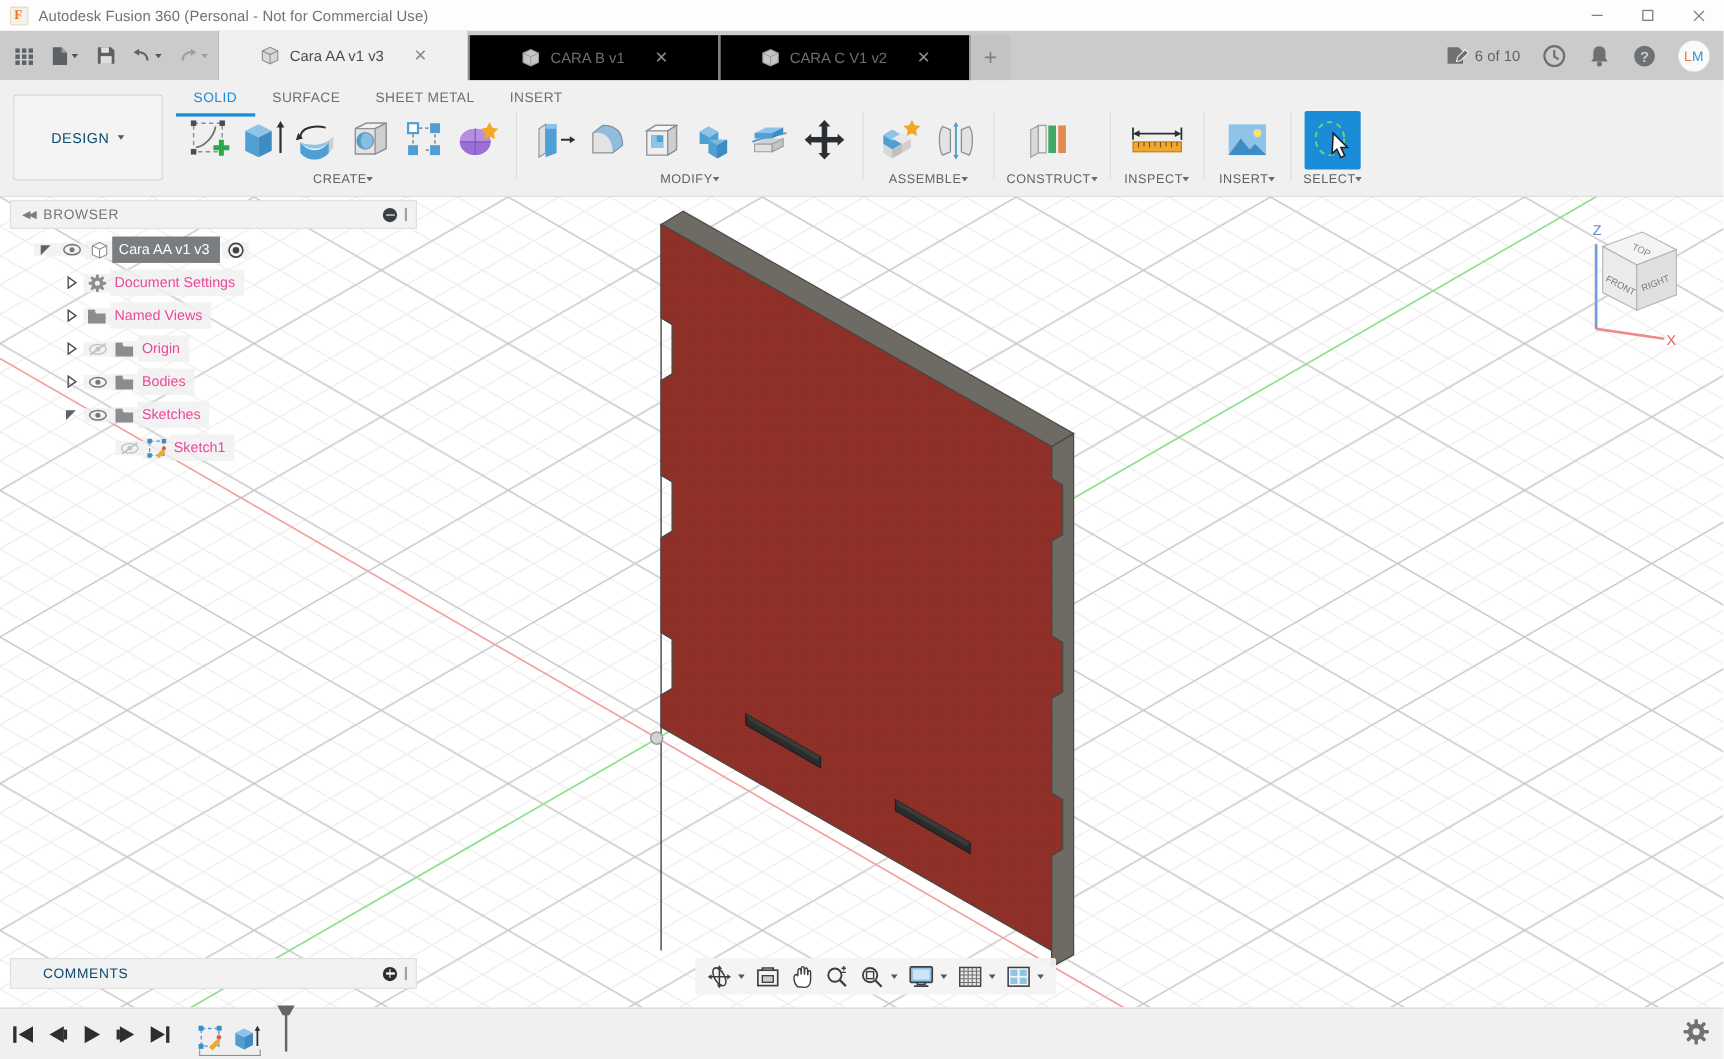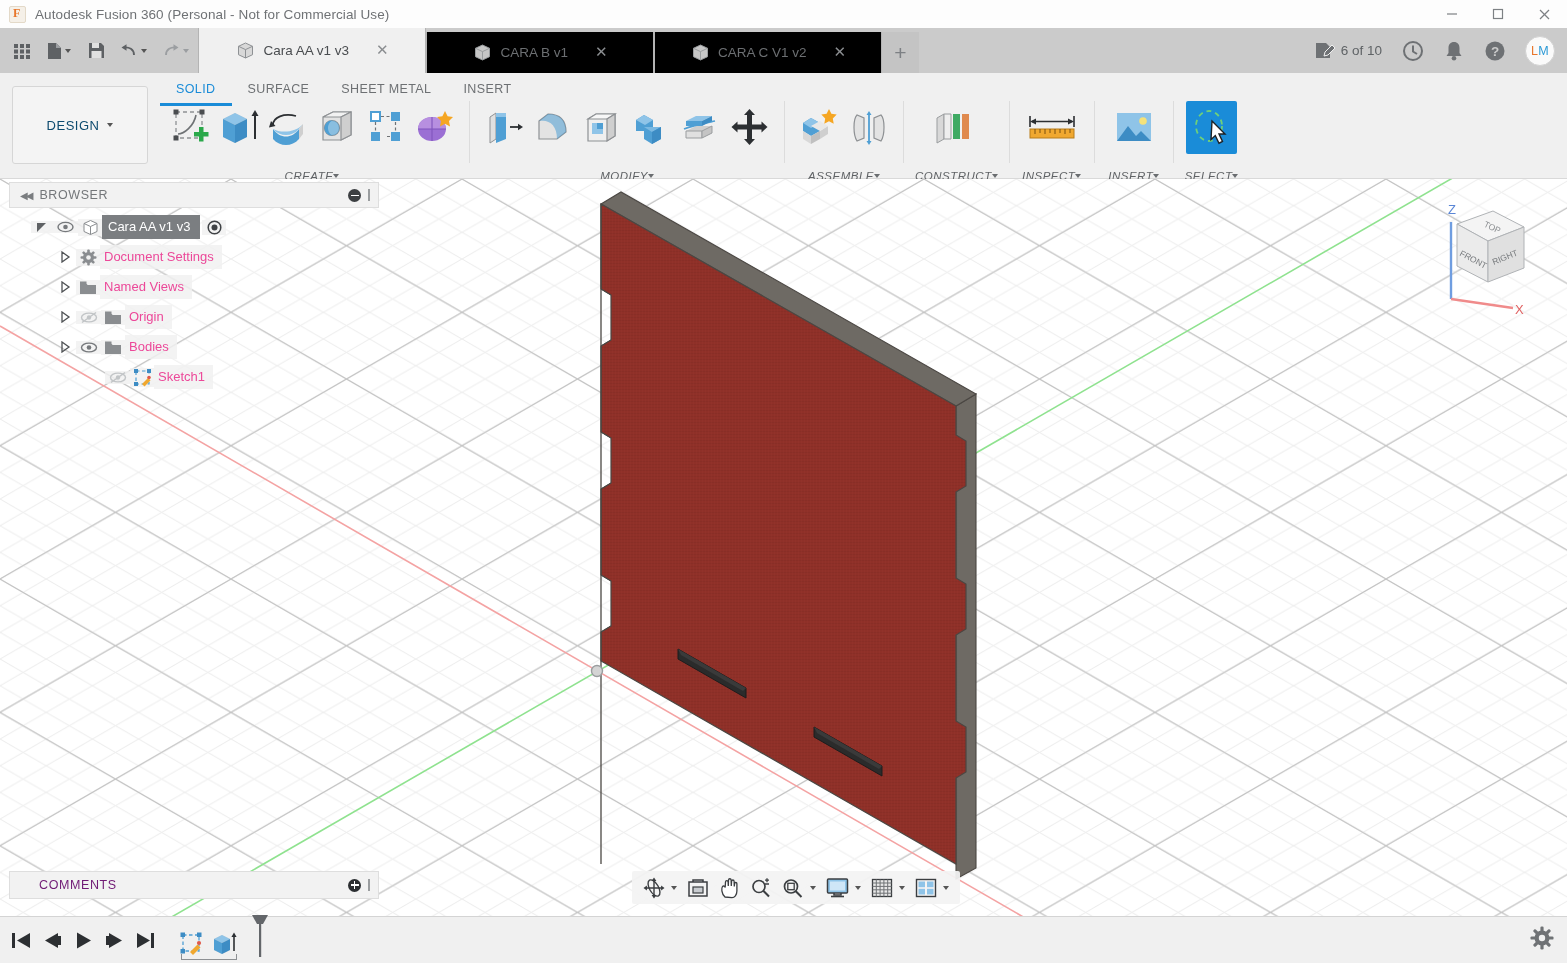--- a/index.html
+++ b/index.html
@@ -105,23 +105,22 @@
     background: #1a8cd8;
   }
   .panels { position: absolute; left: 160px; top: 28px; display: flex;
             align-items: flex-start; height: 78px; }
   .panel { display: flex; flex-direction: column; align-items: center;
            padding: 0 6px; position: relative; }
   .panel-icons { display: flex; align-items: flex-start; gap: 2px;
                  height: 54px; }
   .panel-label {
     font-size: 11.5px; color: #5f6265; letter-spacing: .5px;
-    display: flex; align-items: center; gap: 0; margin-top: 15px;
+    display: flex; align-items: center; gap: 0; margin-top: 2px;
     cursor: default;
-    font-style: italic;
   }
   .sep { width: 1px; height: 62px; background: #dcdcdc; margin: 0 5px; }
   .tool {
     width: 47px; height: 52px; display: flex; align-items: center;
     justify-content: center; cursor: default; border-radius: 2px;
   }
   .tool.sel { background: #1a8cd8; }
   .caret-sm { width: 0; height: 0; border-left: 3.5px solid transparent;
               border-right: 3.5px solid transparent; border-top: 4px solid #6a6d70; }
 
@@ -175,21 +174,21 @@
                         padding-right: 10px; }
   .trow.root .t-icon { background: rgba(240,240,240,.82); }
   .chip { background: rgba(240,240,240,.82); }
 
   
   .comments {
     position: absolute; left: 9px; top: 871px; width: 370px; height: 28px;
     background: #f2f2f2; border: 1px solid #dedede; display: flex;
     align-items: center; padding: 0 5px; z-index: 12; cursor: default;
   }
-  .cm-title { font-size: 12.5px; color: #701a75; letter-spacing: .6px;
+  .cm-title { font-size: 12.5px; color: #0c4a6e; letter-spacing: .6px;
               margin-left: 24px; }
   .circ-plus {
     width: 13px; height: 13px; border-radius: 50%; background: #2b2e31;
     position: relative;
   }
   .circ-plus::after {
     content: ""; position: absolute; left: 2.5px; top: 5.7px; width: 8px;
     height: 1.6px; background: #fff;
   }
   .circ-plus::before {
@@ -847,20 +846,40 @@
         </span>
         <span class="t-icon chip">
           <svg width="18" height="15">
               <path d="M1 3 h6 l1.6 2 h8.4 v9 h-16 z" fill="#8a8d90"></path>
               <rect x="1" y="1.5" width="6.5" height="2" fill="#8a8d90"></rect>
             </svg>
         </span>
         <span class="t-label">Bodies</span>
       </div>
 
+      <div class="trow" style="padding-left:45px">
+        <span class="t-arrow">
+          <svg width="12" height="12">
+              <path d="M1 2 l9 0 l-9 9 z" fill="#5f6265"></path>
+            </svg>
+        </span>
+        <span class="t-eye chip">
+          <svg width="18" height="13">
+              <ellipse cx="9" cy="6.5" rx="7.5" ry="4.4" fill="none" stroke="#76797c" stroke-width="1.4"></ellipse>
+              <circle cx="9" cy="6.5" r="2.3" fill="#76797c"></circle>
+            </svg>
+        </span>
+        <span class="t-icon chip">
+          <svg width="18" height="15">
+              <path d="M1 3 h6 l1.6 2 h8.4 v9 h-16 z" fill="#8a8d90"></path>
+              <rect x="1" y="1.5" width="6.5" height="2" fill="#8a8d90"></rect>
+            </svg>
+        </span>
+        <span class="t-label">Sketches</span>
+      </div>
 
       <div class="trow" style="padding-left:96px">
         <span class="t-eye chip">
           <svg width="18" height="13">
               <ellipse cx="9" cy="6.5" rx="7.5" ry="4.4" fill="none" stroke="#c2c5c7" stroke-width="1.4"></ellipse>
               <circle cx="9" cy="6.5" r="2.2" fill="#c2c5c7"></circle>
               <line x1="2" y1="11.5" x2="16" y2="1.5" stroke="#c2c5c7" stroke-width="1.5"></line>
             </svg>
         </span>
         <span class="t-icon chip">

